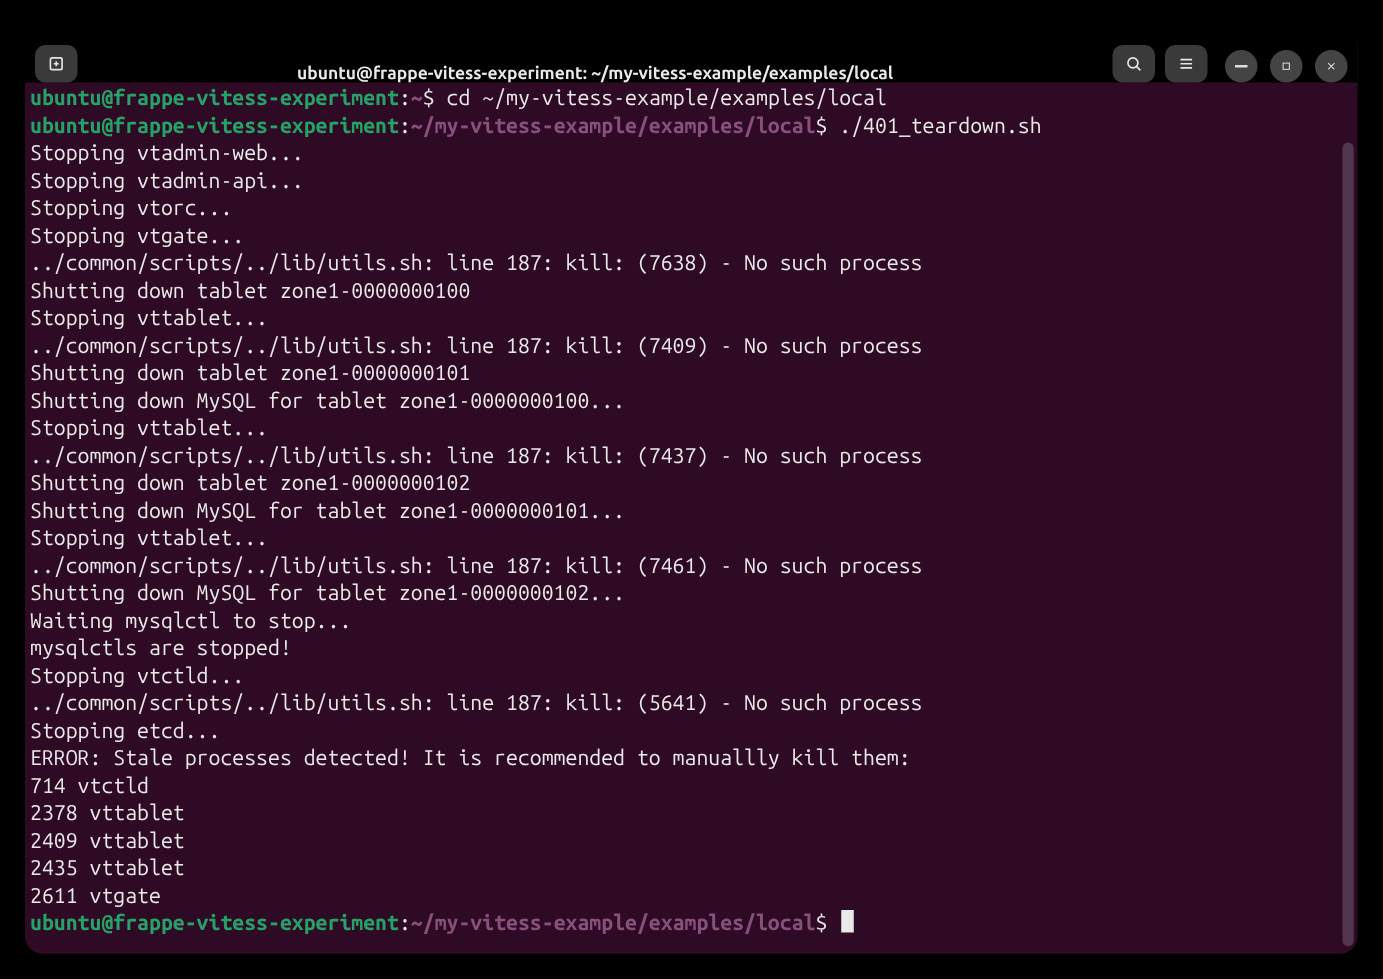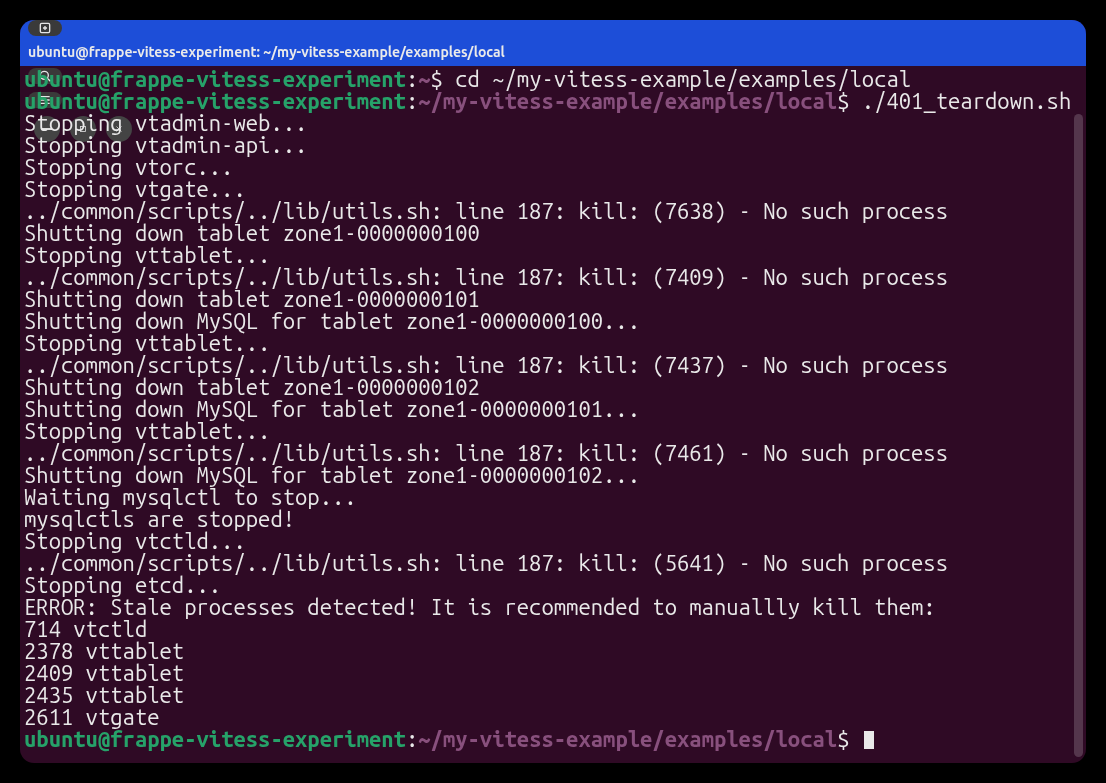--- a/index.html
+++ b/index.html
@@ -19,27 +19,26 @@
     background: #2f0a25;
     border-radius: 14px;
     overflow: hidden;
     box-shadow: 0 8px 30px rgba(0,0,0,.6);
     display: flex;
     flex-direction: column;
     position: relative;
   }
   .titlebar {
     height: 46px;
-    background: #1d4ed8;
+    background: #000000;
     display: flex;
-    align-items: flex-start;
+    align-items: flex-end;
     padding: 0 8px;
     gap: 8px;
     flex-shrink: 0;
-    flex-direction: column;
   }
   .tb-btn {
     width: 34px;
     height: 30px;
     border-radius: 8px;
     background: #3a3a3a;
     display: flex;
     align-items: center;
     justify-content: center;
     color: #e6e6e6;
@@ -75,21 +74,21 @@
     position: absolute;
     right: 3px;
     top: 48px;
     bottom: 6px;
     width: 9px;
     background: rgba(255,255,255,0.18);
     border-radius: 5px;
   }
   .term {
     padding: 2px 4px 2px 4px;
-    font-size: 22px;
+    font-size: 17px;
     line-height: 22px;
     color: #e9e9e9;
     white-space: pre;
     font-family: inherit;
   }
   .user { color: #26a269; font-weight: bold; }
   .host { color: #26a269; font-weight: bold; }
   .path { color: #88507d; font-weight: bold; }
   .home { color: #88507d; font-weight: bold; }
   .dollar { color: #e9e9e9; }

